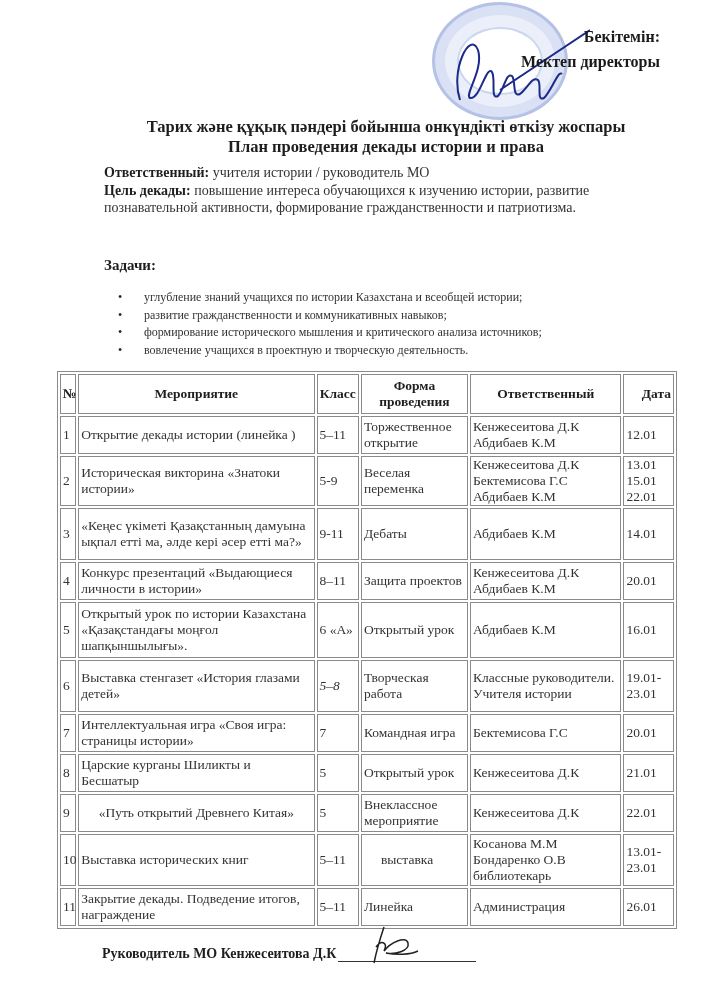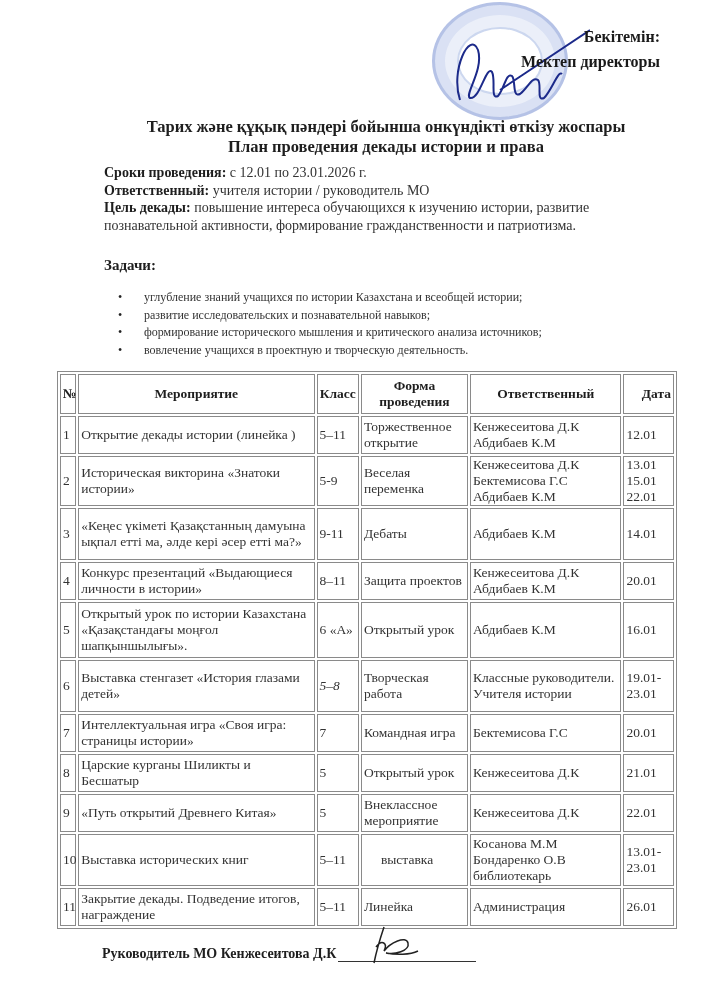--- a/index.html
+++ b/index.html
@@ -45,29 +45,28 @@
   <div>Бекітемін:</div>
   <div>Мектеп директоры</div>
 </div>
 
 <div class="titles">
   <div>Тарих және құқық пәндері бойынша онкүндікті өткізу жоспары</div>
   <div>План проведения декады истории и права</div>
 </div>
 
 <div class="meta">
-  <div><b>Сроки проведения:</b><span> с 12.01 по 23.01.2026 г.</span></div>
   <div><b>Ответственный:</b><span> учителя истории / руководитель МО</span></div>
   <div><b>Цель декады:</b><span> повышение интереса обучающихся к изучению истории, развитие познавательной активности, формирование гражданственности и патриотизма.</span></div>
 </div>
 
 <div class="tasks-title">Задачи:</div>
 <ul class="tasks">
   <li>углубление знаний учащихся по истории Казахстана и всеобщей истории;</li>
-  <li>развитие исследовательских и познавательной навыков;</li>
+  <li>развитие гражданственности и коммуникативных навыков;</li>
   <li>формирование исторического мышления и критического анализа источников;</li>
   <li>вовлечение учащихся в проектную и творческую деятельность.</li>
 </ul>
 
 <table class="plan">
   <colgroup>
     <col style="width:16px">
       <col style="width:234px">
       <col style="width:42px">
       <col style="width:106px">
@@ -151,21 +150,21 @@
       <tr style="height: 38px;">
         <td style="white-space: pre-line;">8</td>
         <td style="white-space: pre-line;">Царские курганы Шиликты и Бесшатыр</td>
         <td style="white-space: pre-line;">5</td>
         <td style="white-space: pre-line;"> Открытый урок</td>
         <td style="white-space: pre-line;">Кенжесеитова Д.К</td>
         <td style="white-space: pre-line;">21.01</td>
       </tr>
       <tr style="height: 38px;">
         <td style="white-space: pre-line;">9</td>
-        <td style="white-space: pre-line;">«Путь открытий Древнего Китая»</td>
+        <td style="white-space: pre-line; text-align: center;">«Путь открытий Древнего Китая»</td>
         <td style="white-space: pre-line;">5</td>
         <td style="white-space: pre-line;">Внеклассное мероприятие</td>
         <td style="white-space: pre-line;">Кенжесеитова Д.К</td>
         <td style="white-space: pre-line;">22.01</td>
       </tr>
       <tr style="height: 52px;">
         <td style="white-space: pre-line;">10</td>
         <td style="white-space: pre-line;">Выставка исторических книг</td>
         <td style="white-space: pre-line;">5–11</td>
         <td style="white-space: pre-line; padding-left: 19px;"> выставка</td>

